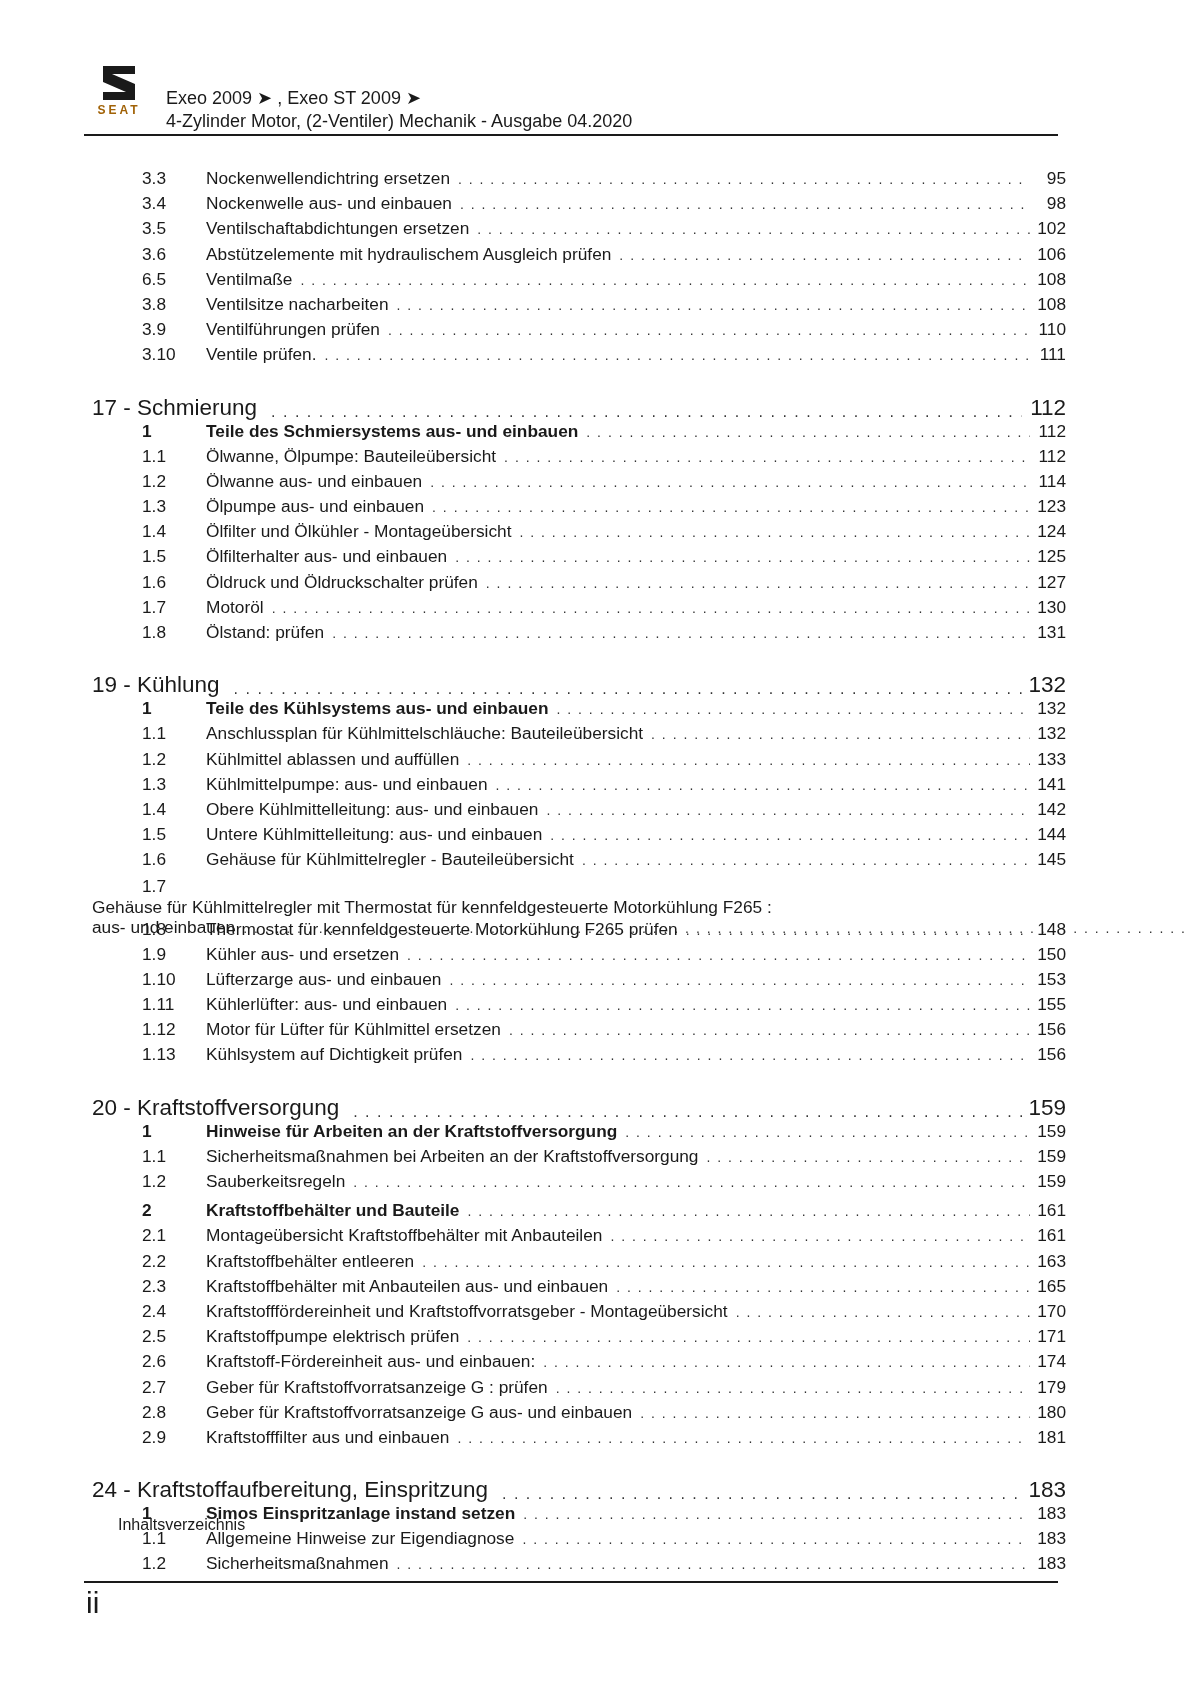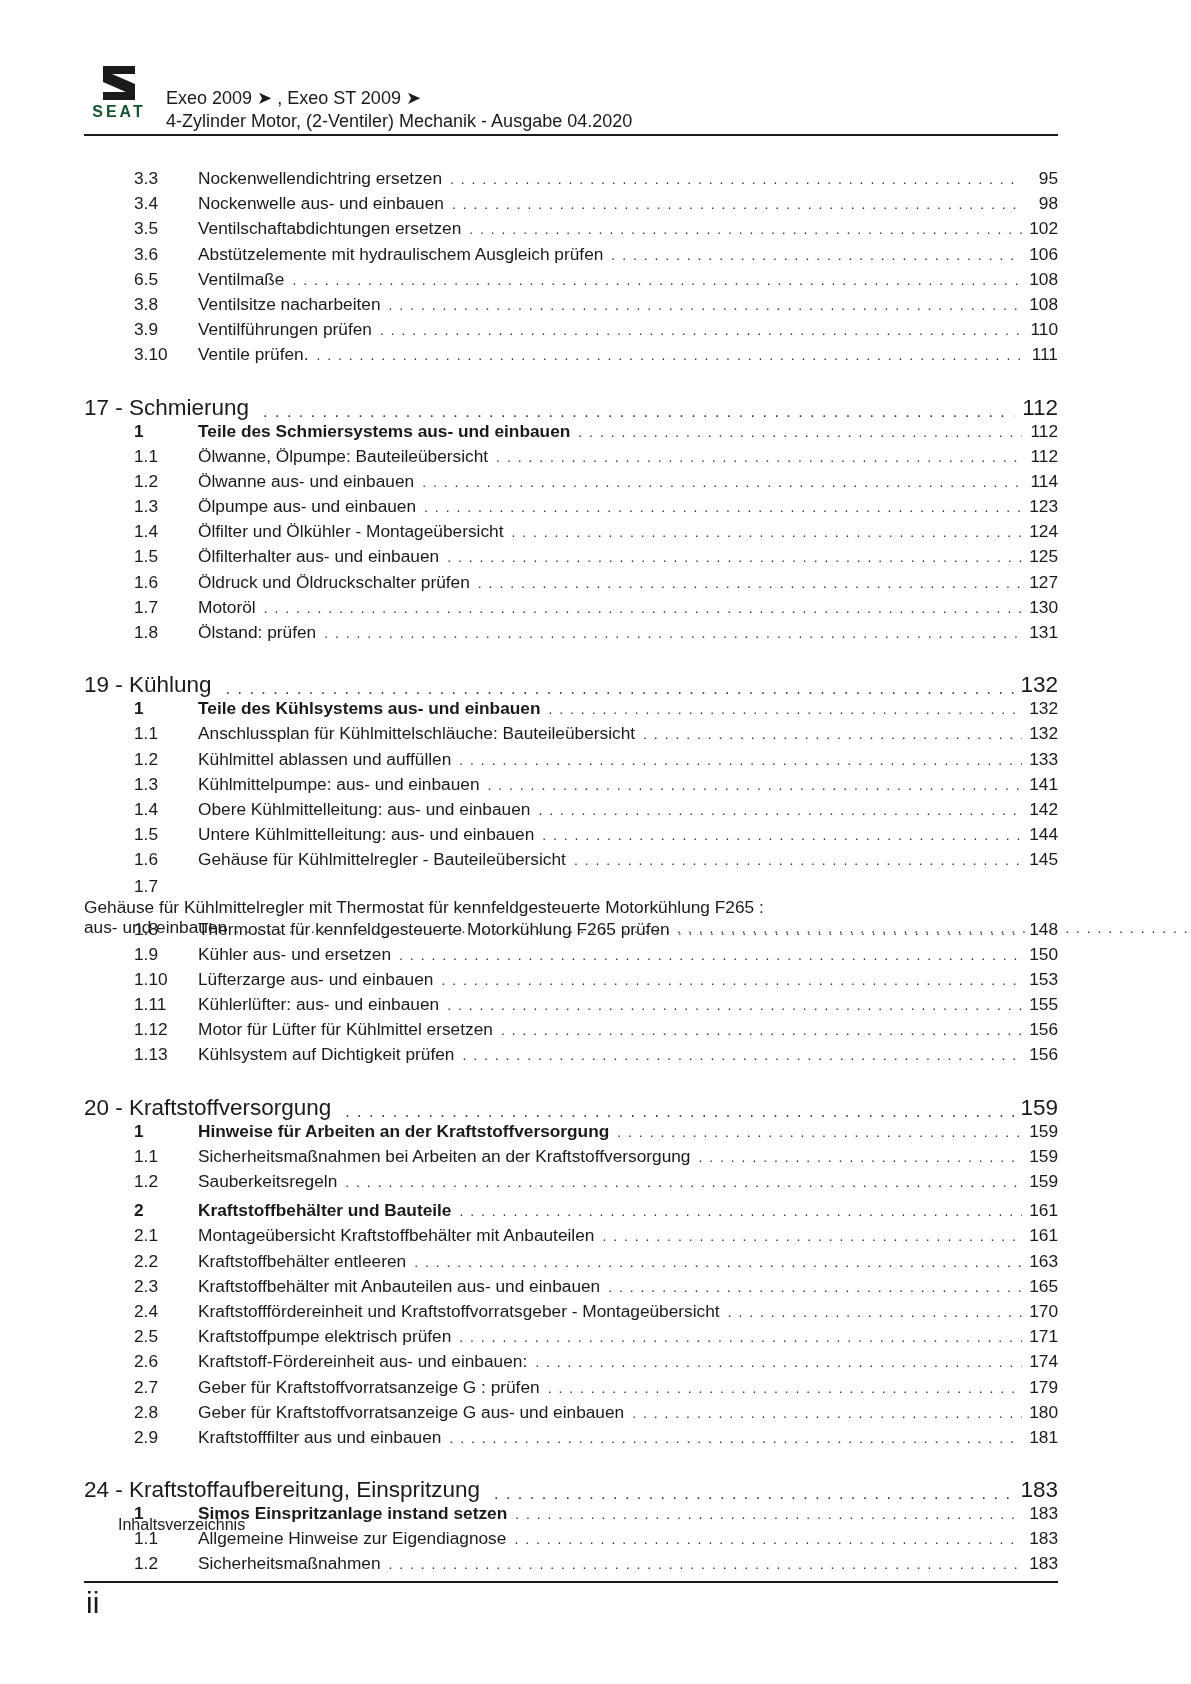--- a/index.html
+++ b/index.html
@@ -4,27 +4,27 @@
 <style>
   html, body { margin: 0; padding: 0; background: #ffffff; }
   body { width: 1191px; height: 1684px; position: relative; overflow: hidden;
          font-family: "Liberation Sans", sans-serif; color: #1a1a1a; }
   .page { position: absolute; left: 0; top: 0; width: 1191px; height: 1684px; }
 
   
   .logo { position: absolute; left: 86px; top: 64px; width: 66px; height: 56px; }
   .logo-mark { position: absolute; left: 14px; top: 0; width: 38px; height: 38px; }
   .logo-text { position: absolute; left: 0; top: 39px; width: 66px; text-align: center;
-               font-size: 16px; letter-spacing: 3px; font-weight: bold; color: #14532d; }
+               font-size: 12px; letter-spacing: 3px; font-weight: bold; color: #a16207; }
   .hdr-line1 { position: absolute; left: 166px; top: 87px; font-size: 18px; text-align: center; }
   .hdr-line2 { position: absolute; left: 166px; top: 111px; font-size: 18px; }
   .hdr-rule { position: absolute; left: 84px; top: 134px; width: 974px; height: 2px; background: #1a1a1a; }
 
   
-  .toc { position: absolute; left: 84px; top: 168px; width: 974px; }
+  .toc { position: absolute; left: 92px; top: 168px; width: 974px; }
   .row { position: relative; display: flex; align-items: baseline; height: 25.2px; font-size: 17.3px; }
   .row .num { width: 64px; flex: none; padding-left: 50px; }
   .row .title { white-space: nowrap; flex: none; padding-right: 8px; }
   .row .leader { flex: 1 1 auto; overflow: hidden; white-space: nowrap; color: #333;
                  letter-spacing: 5.2px; font-size: 14px; }
   .row .leader::after { content: ". . . . . . . . . . . . . . . . . . . . . . . . . . . . . . . . . . . . . . . . . . . . . . . . . . . . . . . . . . . . . . . . . . . . . . . . . . . . . . . . . . . . . . . . . . . . . . . . . . . . . . . . . . . . . . . . . . . . . . . . . . . . . . ."; letter-spacing: 0; word-spacing: 3px; }
   .row .page-num { flex: none; width: 36px; text-align: right; }
   .row.bold .title, .row.bold .num { font-weight: bold; }
 
   .row.chapter { height: 40px; font-size: 22.5px; margin-top: 11px; align-items: flex-end; }

